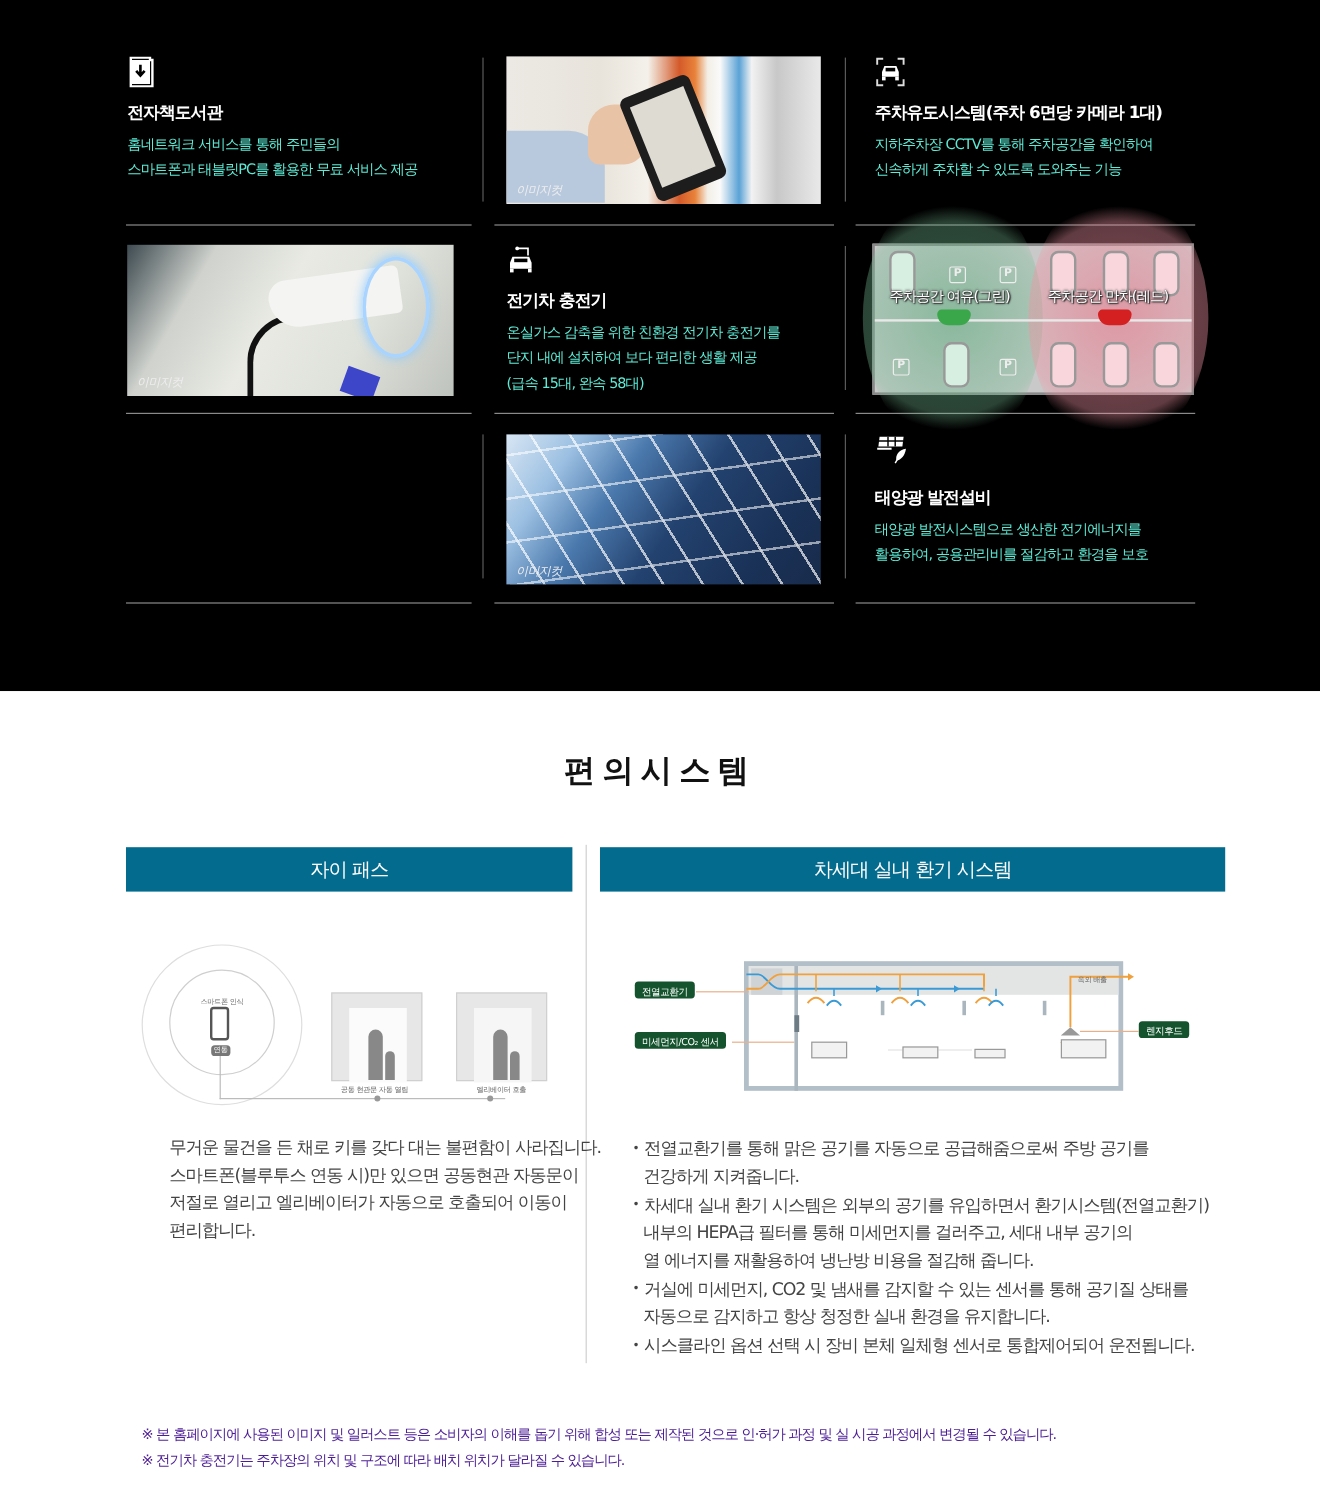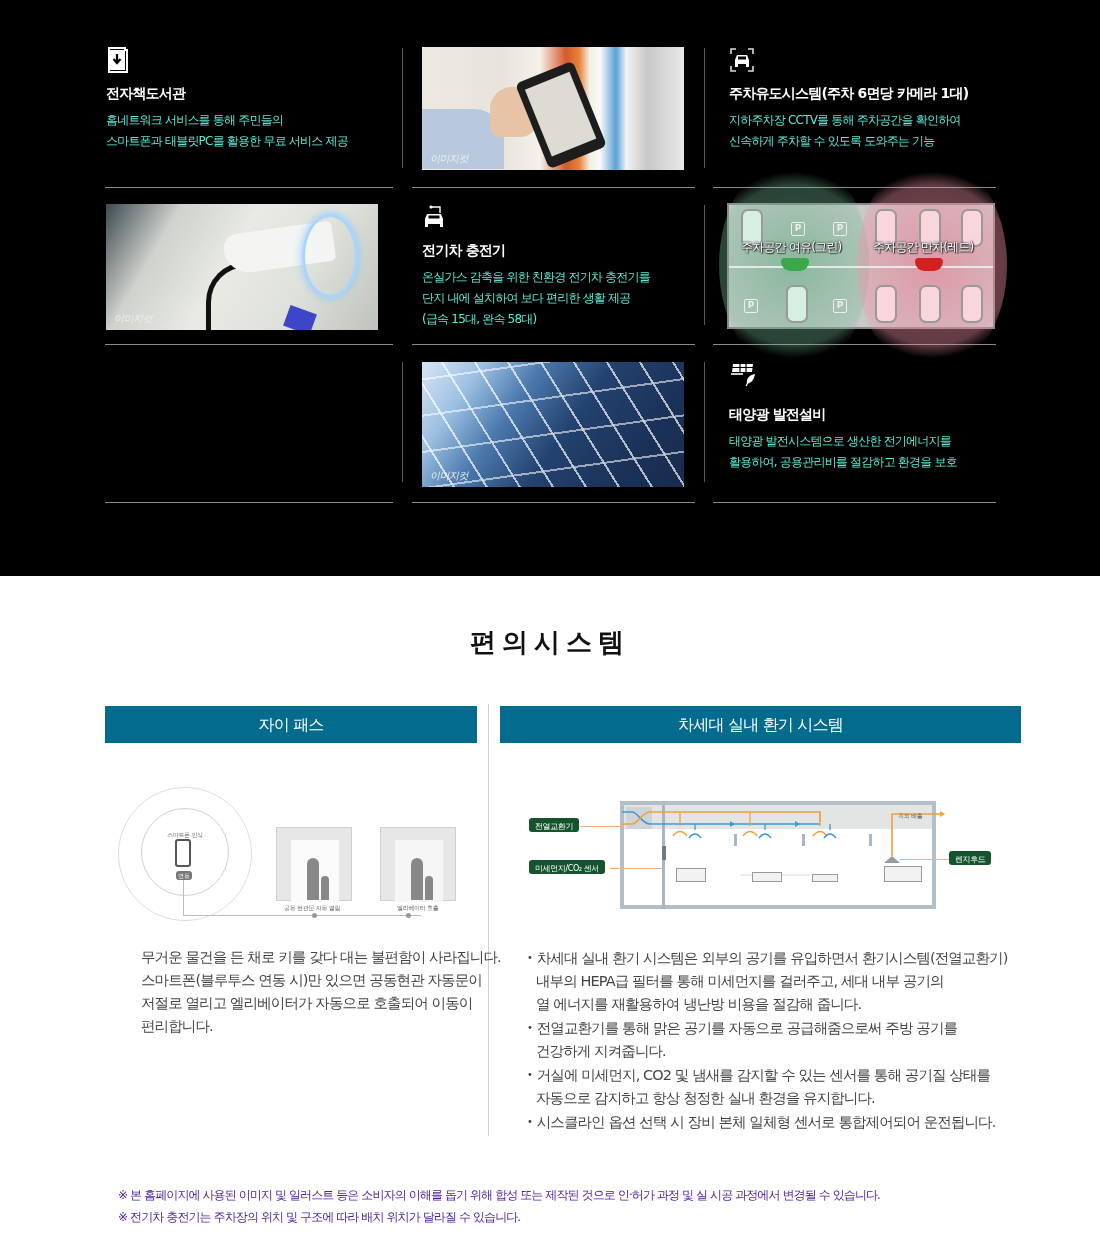--- a/index.html
+++ b/index.html
@@ -286,27 +286,27 @@
     <span class="tag" style="left:529px;top:242px;">전열교환기</span>
     <div class="conn" style="left:580px;top:250px;width:44px;height:1px;background:#e8b088;"></div>
     <span class="tag" style="left:529px;top:284px;">미세먼지/CO₂ 센서</span>
     <div class="conn" style="left:610px;top:292px;width:52px;height:1px;background:#e8b088;"></div>
     <span class="tag" style="left:949px;top:275px;">렌지후드</span>
     <div class="conn" style="left:900px;top:283px;width:49px;height:1px;background:#e8b088;"></div>
   </div>
 
   <ul class="bullets" style="left:527px;top:370px;">
     <li>
+      <span>전열교환기를 통해 맑은 공기를 자동으로 공급해줌으로써 주방 공기를</span><br>
+      <span>건강하게 지켜줍니다.</span>
+    </li>
+    <li>
       <span>차세대 실내 환기 시스템은 외부의 공기를 유입하면서 환기시스템(전열교환기)</span><br>
       <span>내부의 HEPA급 필터를 통해 미세먼지를 걸러주고, 세대 내부 공기의</span><br>
       <span>열 에너지를 재활용하여 냉난방 비용을 절감해 줍니다.</span>
-    </li>
-    <li>
-      <span>전열교환기를 통해 맑은 공기를 자동으로 공급해줌으로써 주방 공기를</span><br>
-      <span>건강하게 지켜줍니다.</span>
     </li>
     <li>
       <span>거실에 미세먼지, CO2 및 냄새를 감지할 수 있는 센서를 통해 공기질 상태를</span><br>
       <span>자동으로 감지하고 항상 청정한 실내 환경을 유지합니다.</span>
     </li>
     <li>
       <span>시스클라인 옵션 선택 시 장비 본체 일체형 센서로 통합제어되어 운전됩니다.</span>
     </li>
   </ul>
 

